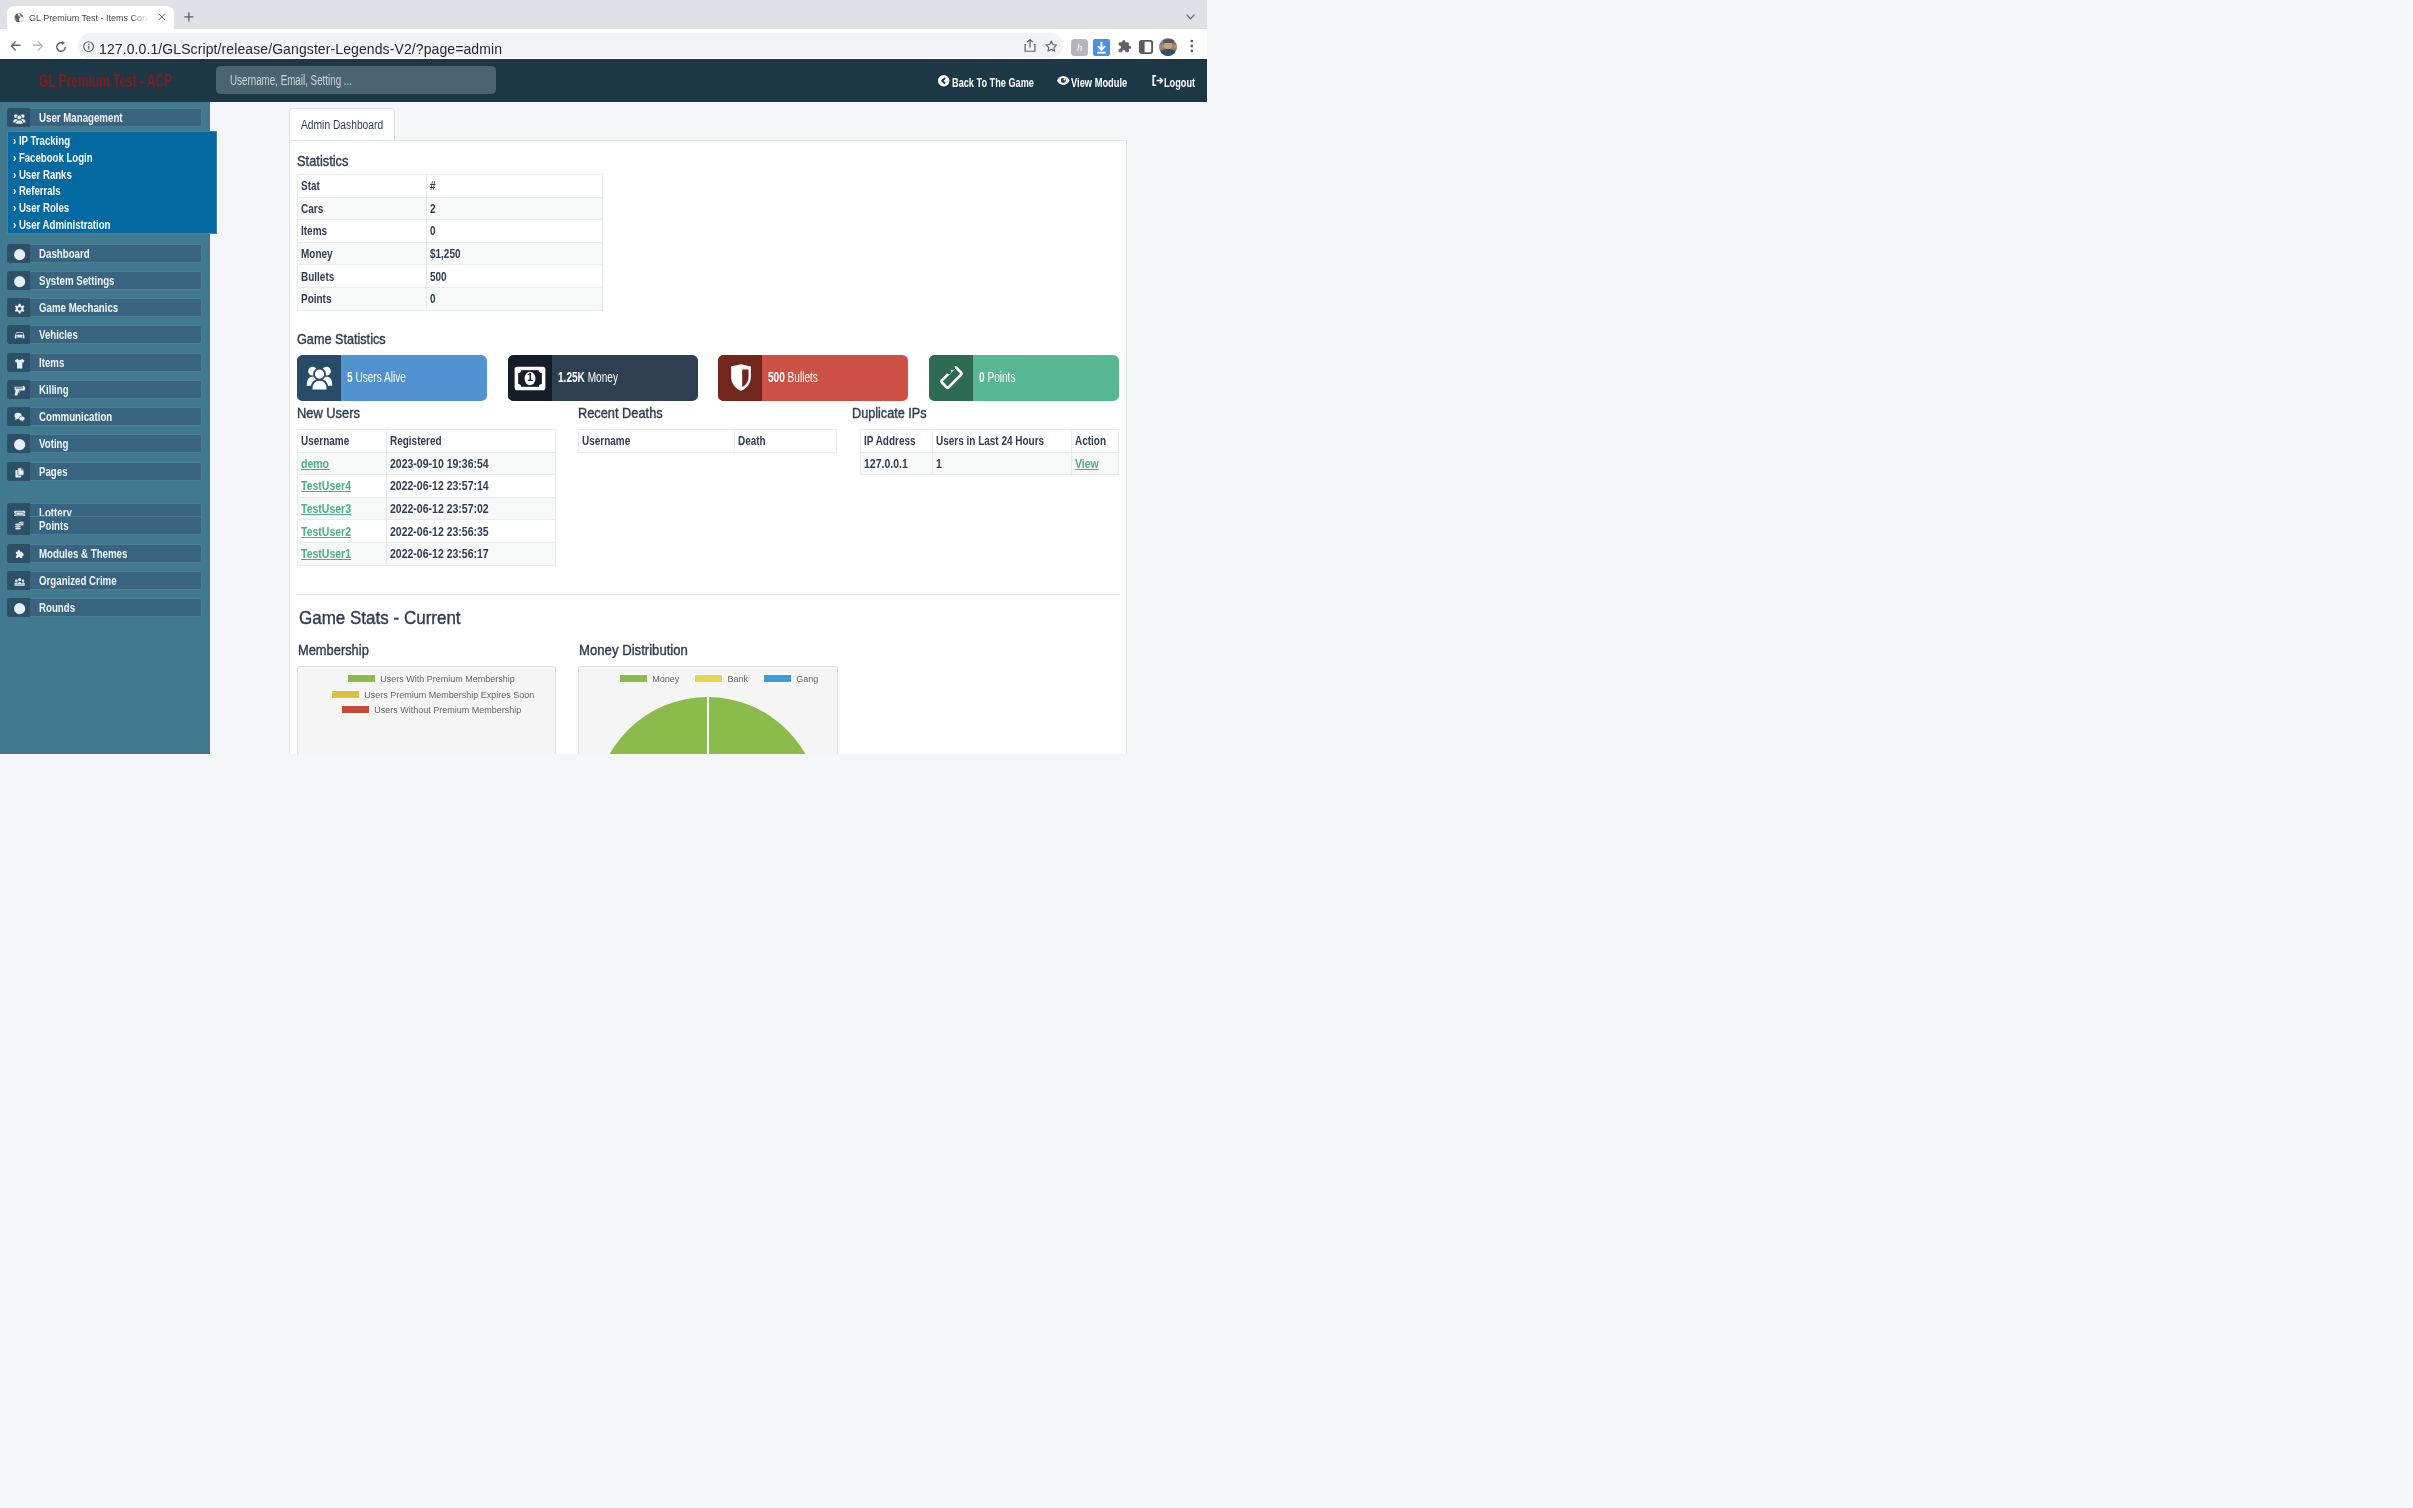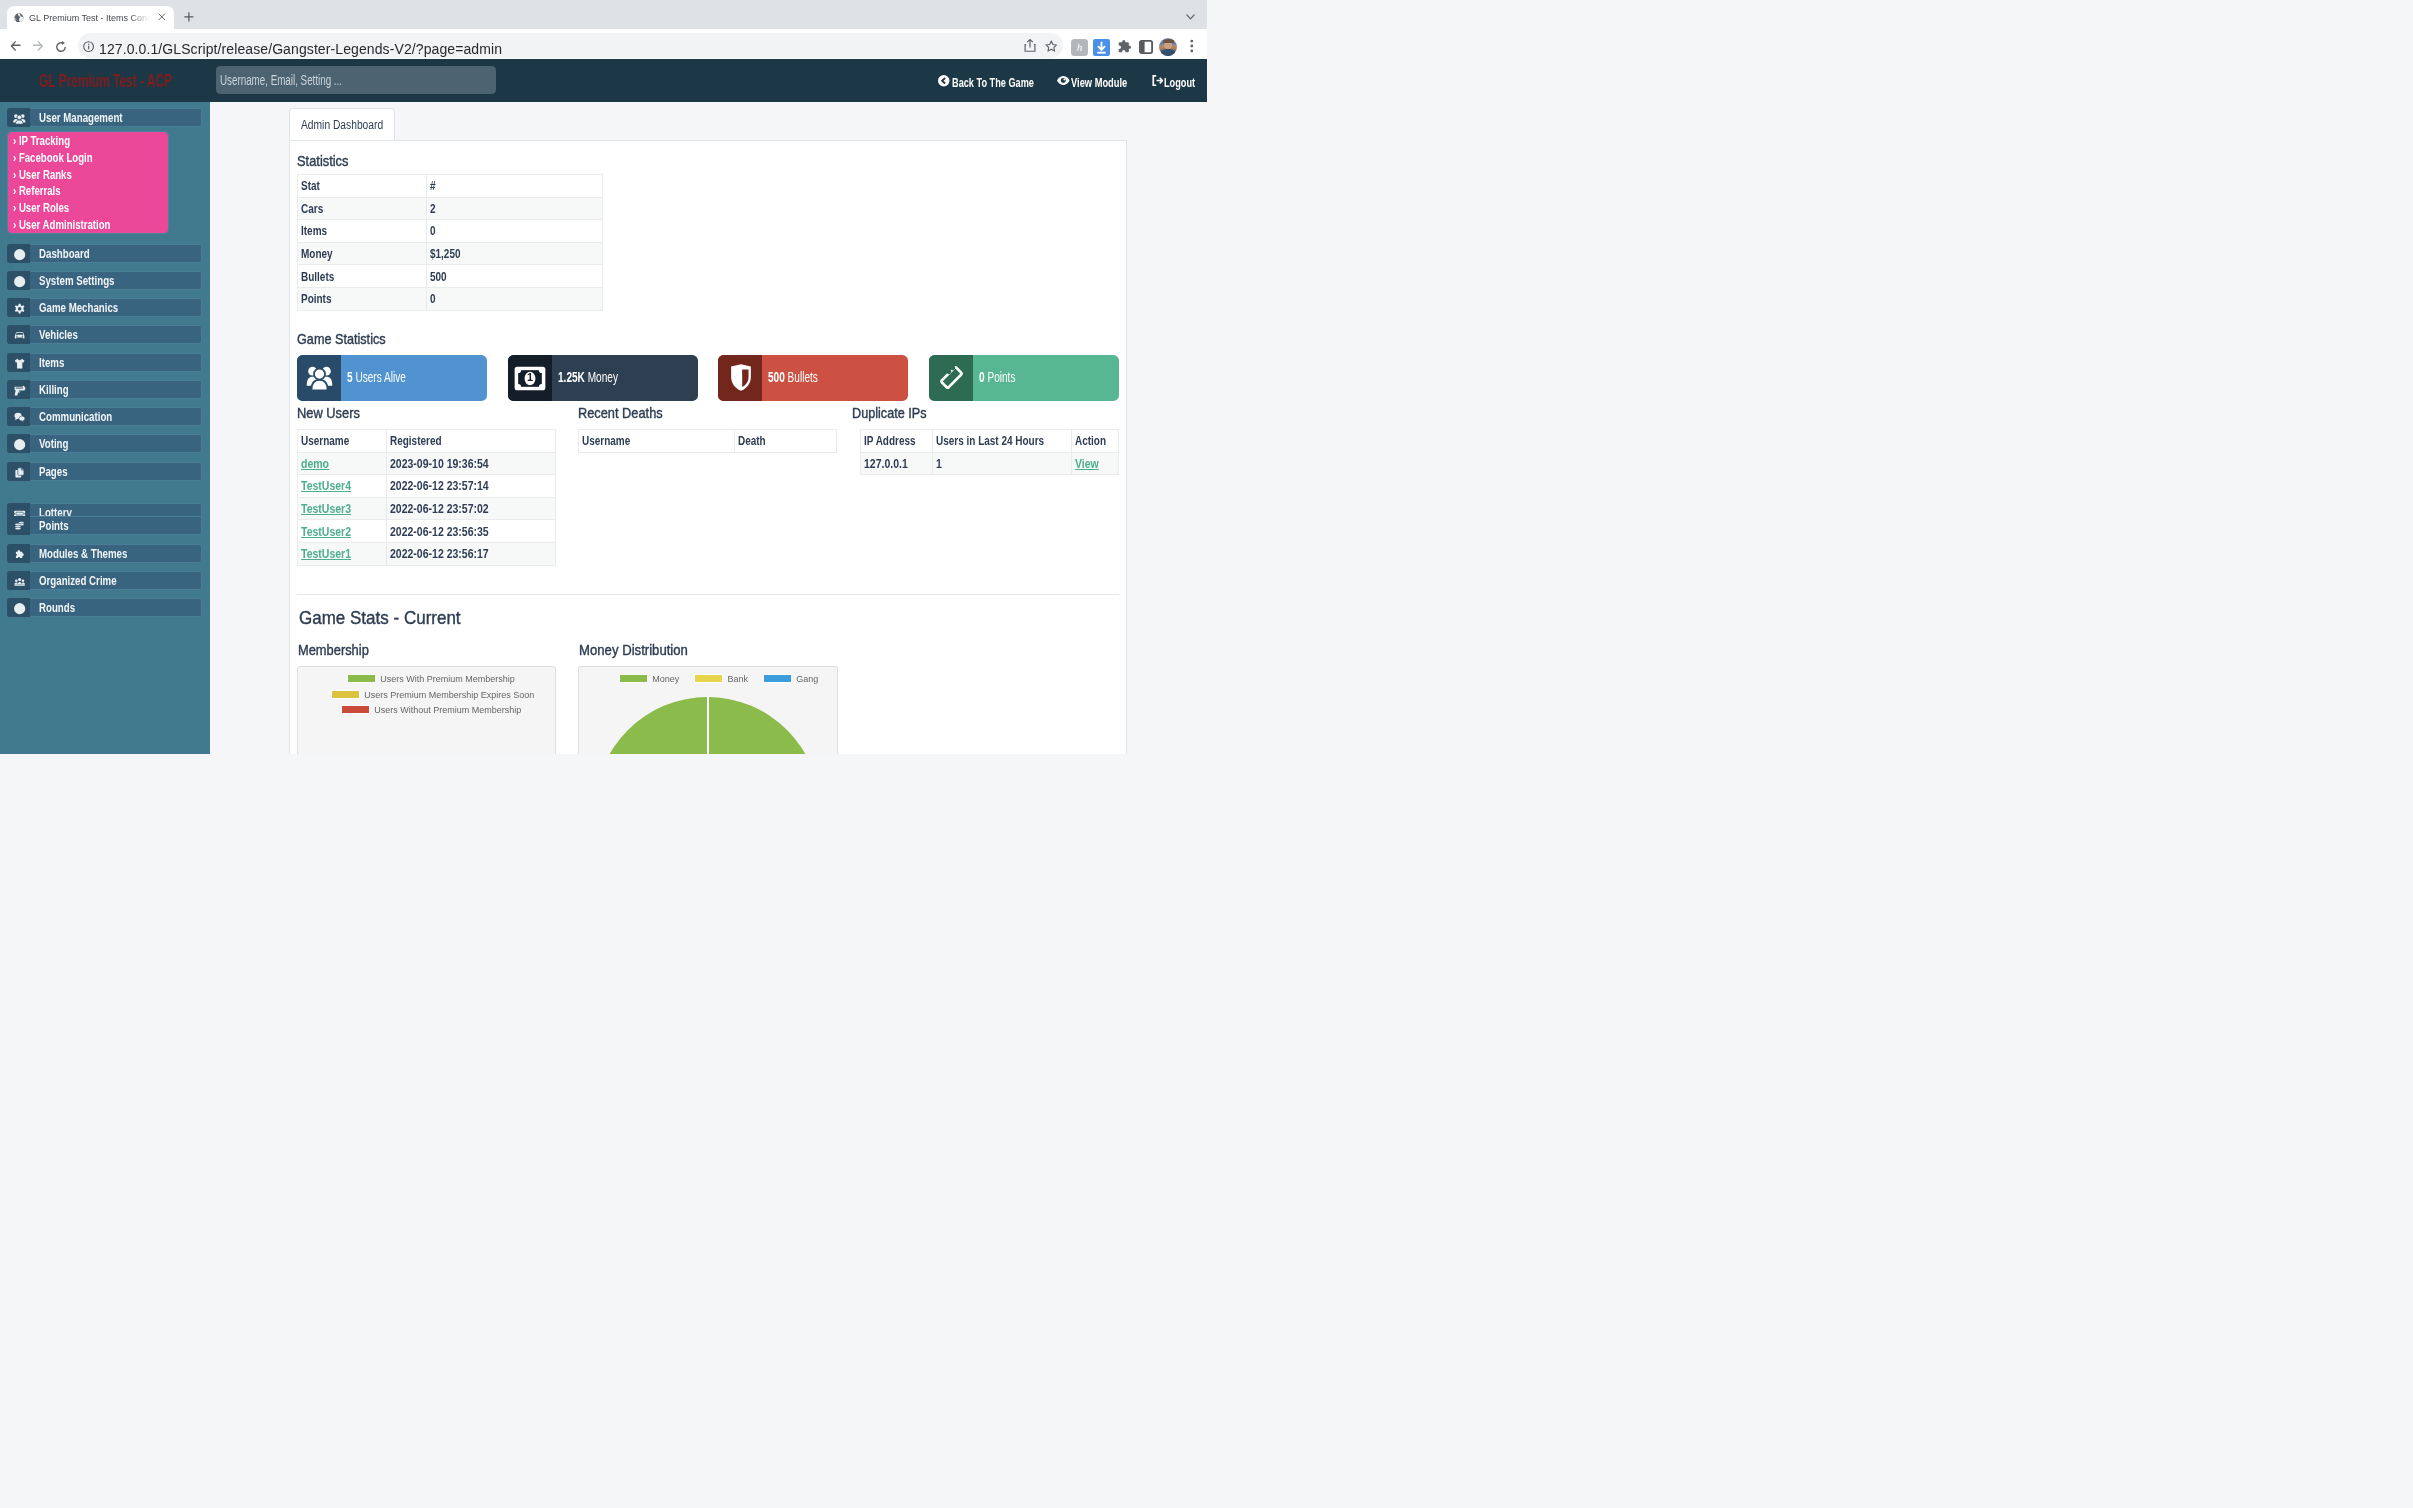--- a/index.html
+++ b/index.html
@@ -16,29 +16,29 @@
     -webkit-mask-image:linear-gradient(90deg,#000 82%,transparent 97%); }
   #toolbar { left:0; top:29px; width:1207px; height:30.5px; background:#fff; }
   #urlpill { left:78px; top:33px; width:985px; height:25px; background:#f1f3f4; border-radius:12.6px; }
   #urltext { left:99px; top:41px; font-size:14px; color:#27292d; letter-spacing:0.1px;}
   .cicon { position:absolute; color:#5f6368; }
 
   
   #navbar { left:0; top:59px; width:1207px; height:43px; background:#1c3745; }
   #brand { left:39px; top:71px; font-size:18px; font-weight:bold; color:#7f1d1d; }
   #navsearch { left:216px; top:66px; width:280px; height:28px; background:#4c6472; border-radius:4.2px;
-    color:#cdd4da; font-size:14px; line-height:29px; padding-left:4px; }
+    color:#cdd4da; font-size:14px; line-height:29px; padding-left:14px; }
   .navlink { top:75px; font-size:13.3px; font-weight:bold; color:#fff; }
 
   
   #sidebar { left:0; top:102px; width:210px; height:653px; background:#41798f; }
   .sbtn { position:absolute; left:7px; width:195px; height:18.6px; background:#396480; border:0.7px solid #4a7d97; border-radius:2.8px; }
   .sbtn .ic { position:absolute; left:-0.7px; top:-0.7px; width:23px; height:18.6px; background:#2c5068; border-radius:2.8px 0 0 2.8px; }
   .sbtn .lbl { position:absolute; left:31px; top:2.2px; font-size:12.6px; font-weight:bold; color:#f2f5f7; }
-  #submenu { position:absolute; left:7px; top:29px; width:162px; height:103px; background:#ec4899; border:0.7px solid #4a83a0; border-radius:5px; }
+  #submenu { position:absolute; left:7px; top:29px; width:210px; height:103px; background:#0369a1; border:0.7px solid #4a83a0; border-radius:0; }
   .subitem { position:absolute; left:4.9px; height:17px; line-height:17px; color:#fff; font-size:13px; font-weight:bold; }
   svg.si { position:absolute; }
 
   
   #panel { left:289px; top:140px; width:838px; height:615px; background:#fff; border:0.7px solid #e2e5e8; border-bottom:none; }
   #tabbox { left:289px; top:108px; width:106px; height:32px; background:#fff; border:0.7px solid #dfe3e6; border-bottom:none; border-radius:3.5px 3.5px 0 0; }
   #tabboxtext { left:301px; top:118px; font-size:12px; color:#2e3d52; }
   h3.hd { position:absolute; font-size:14.3px; color:#2e3d52; font-weight:normal; -webkit-text-stroke:0.4px #2e3d52; white-space:nowrap; }
 
   table { border-collapse:collapse; position:absolute; table-layout:fixed; background:#fff; }

